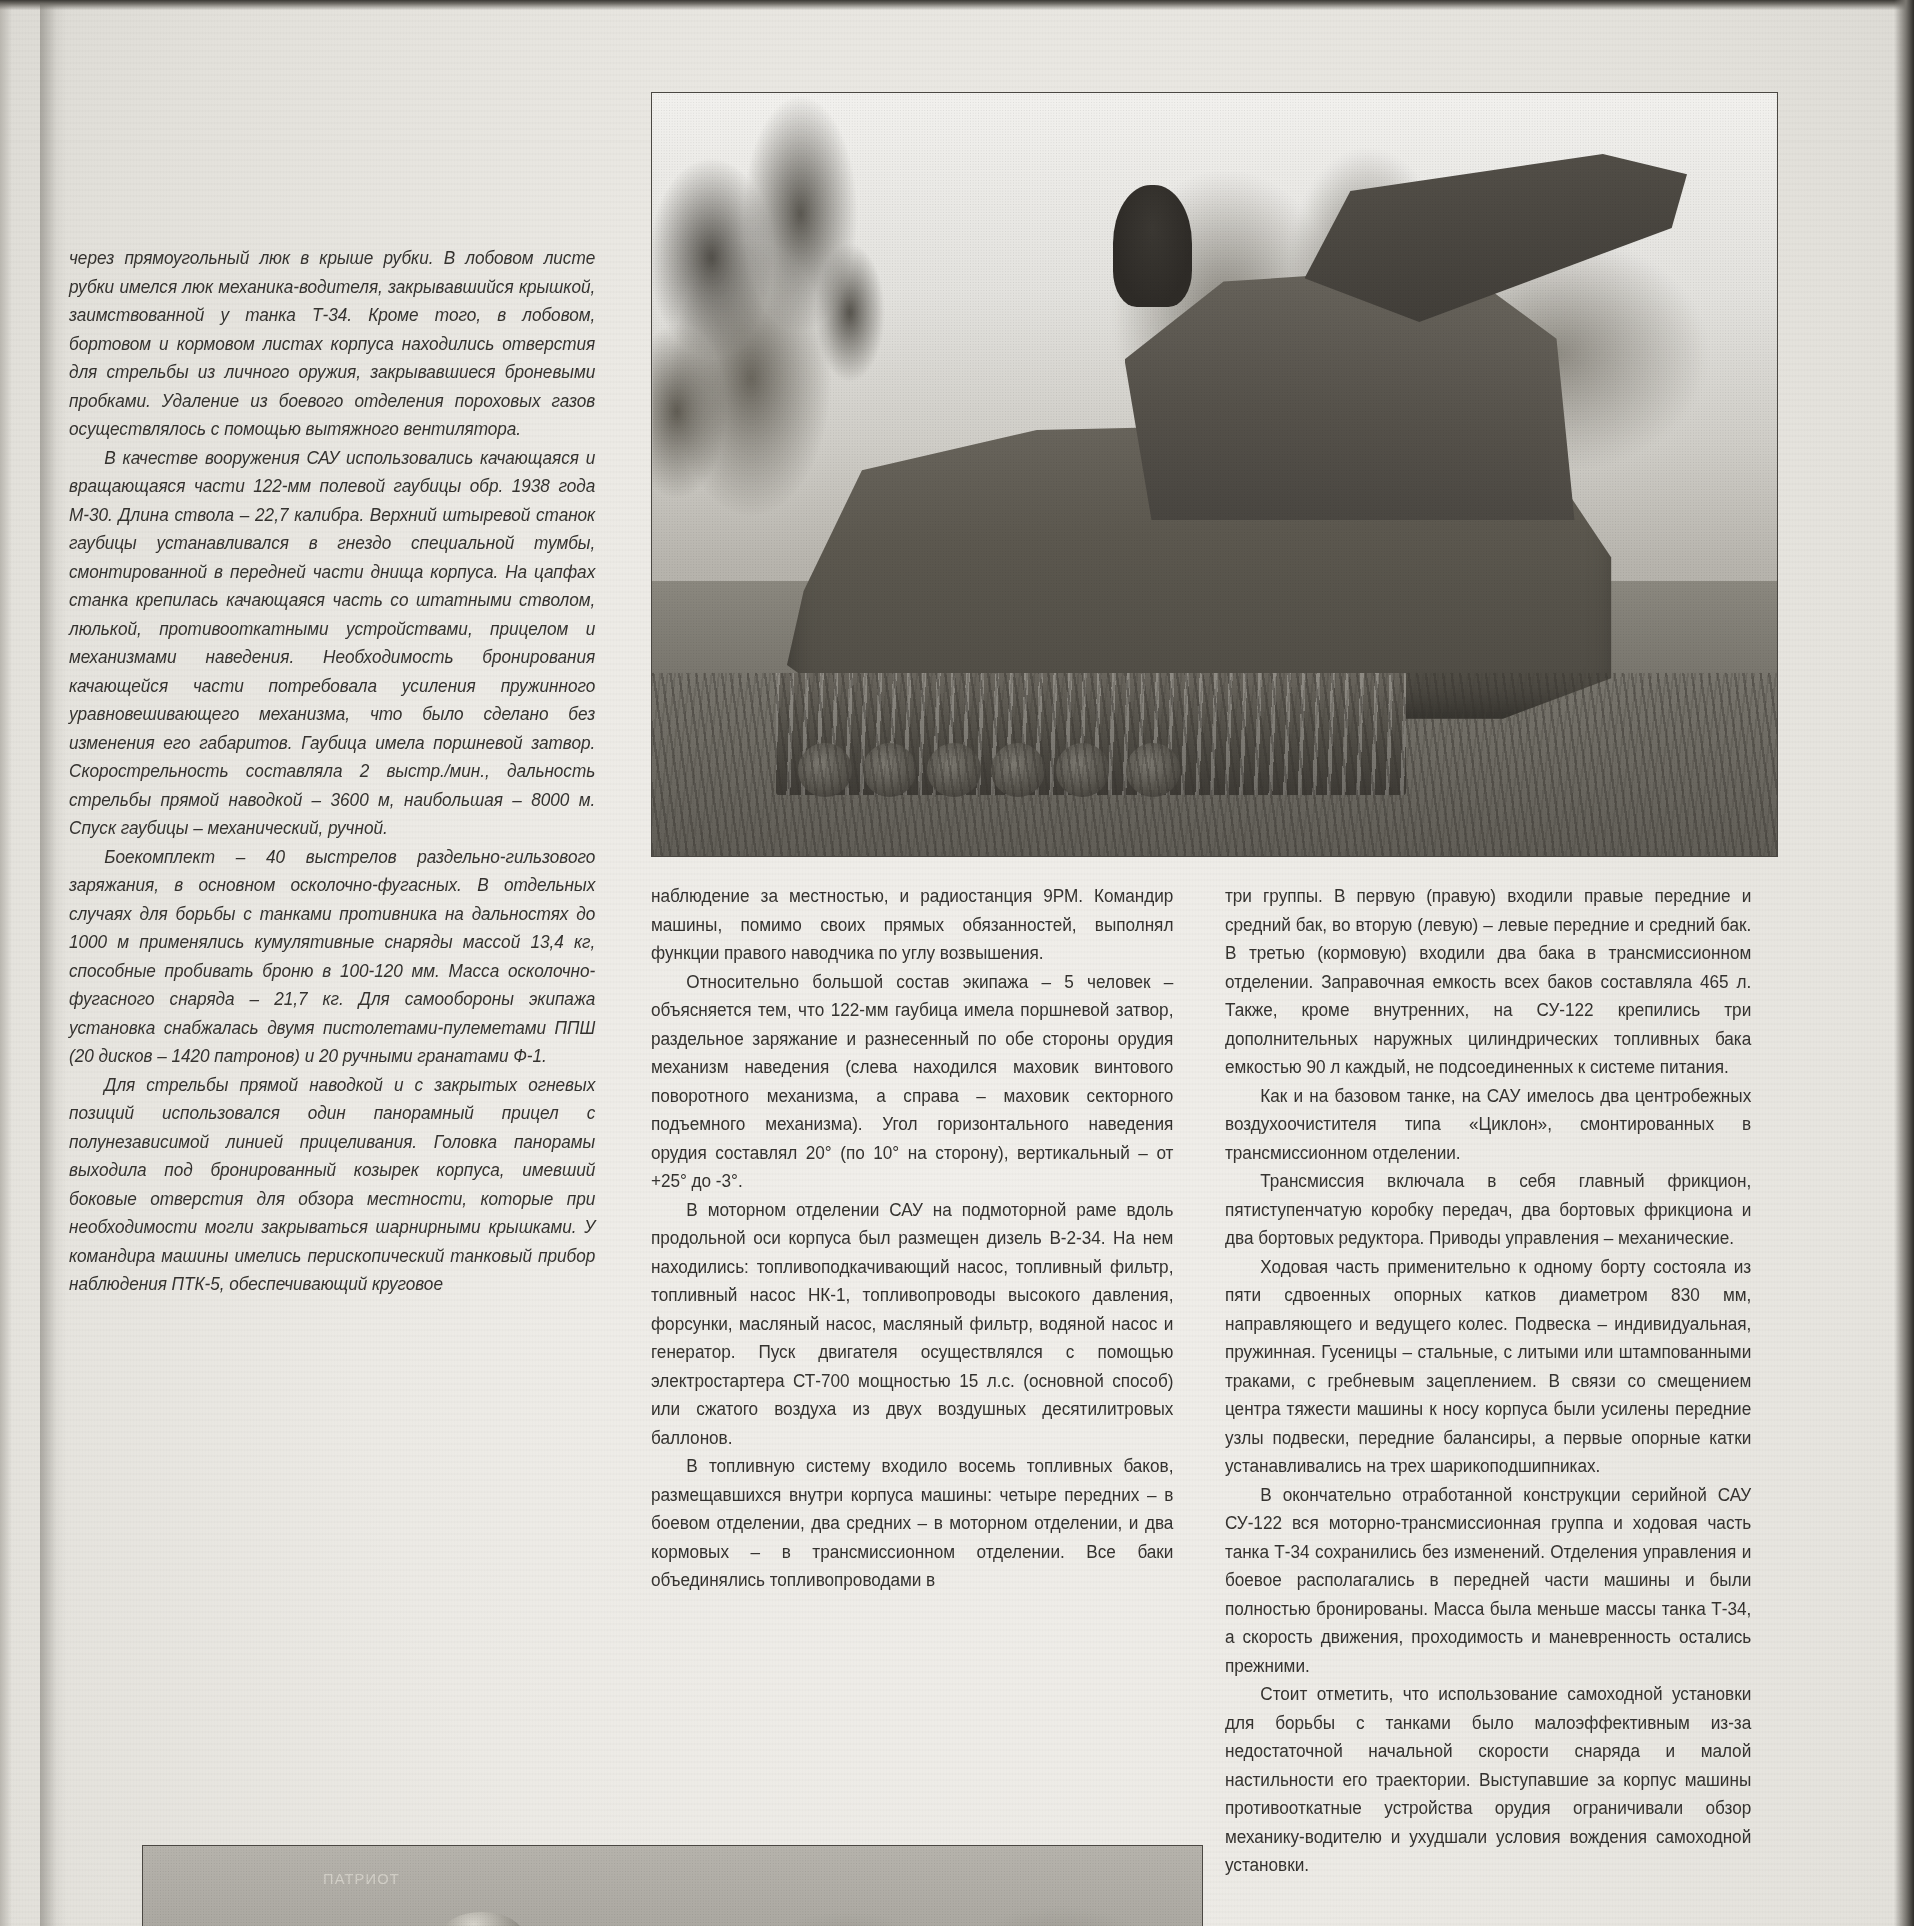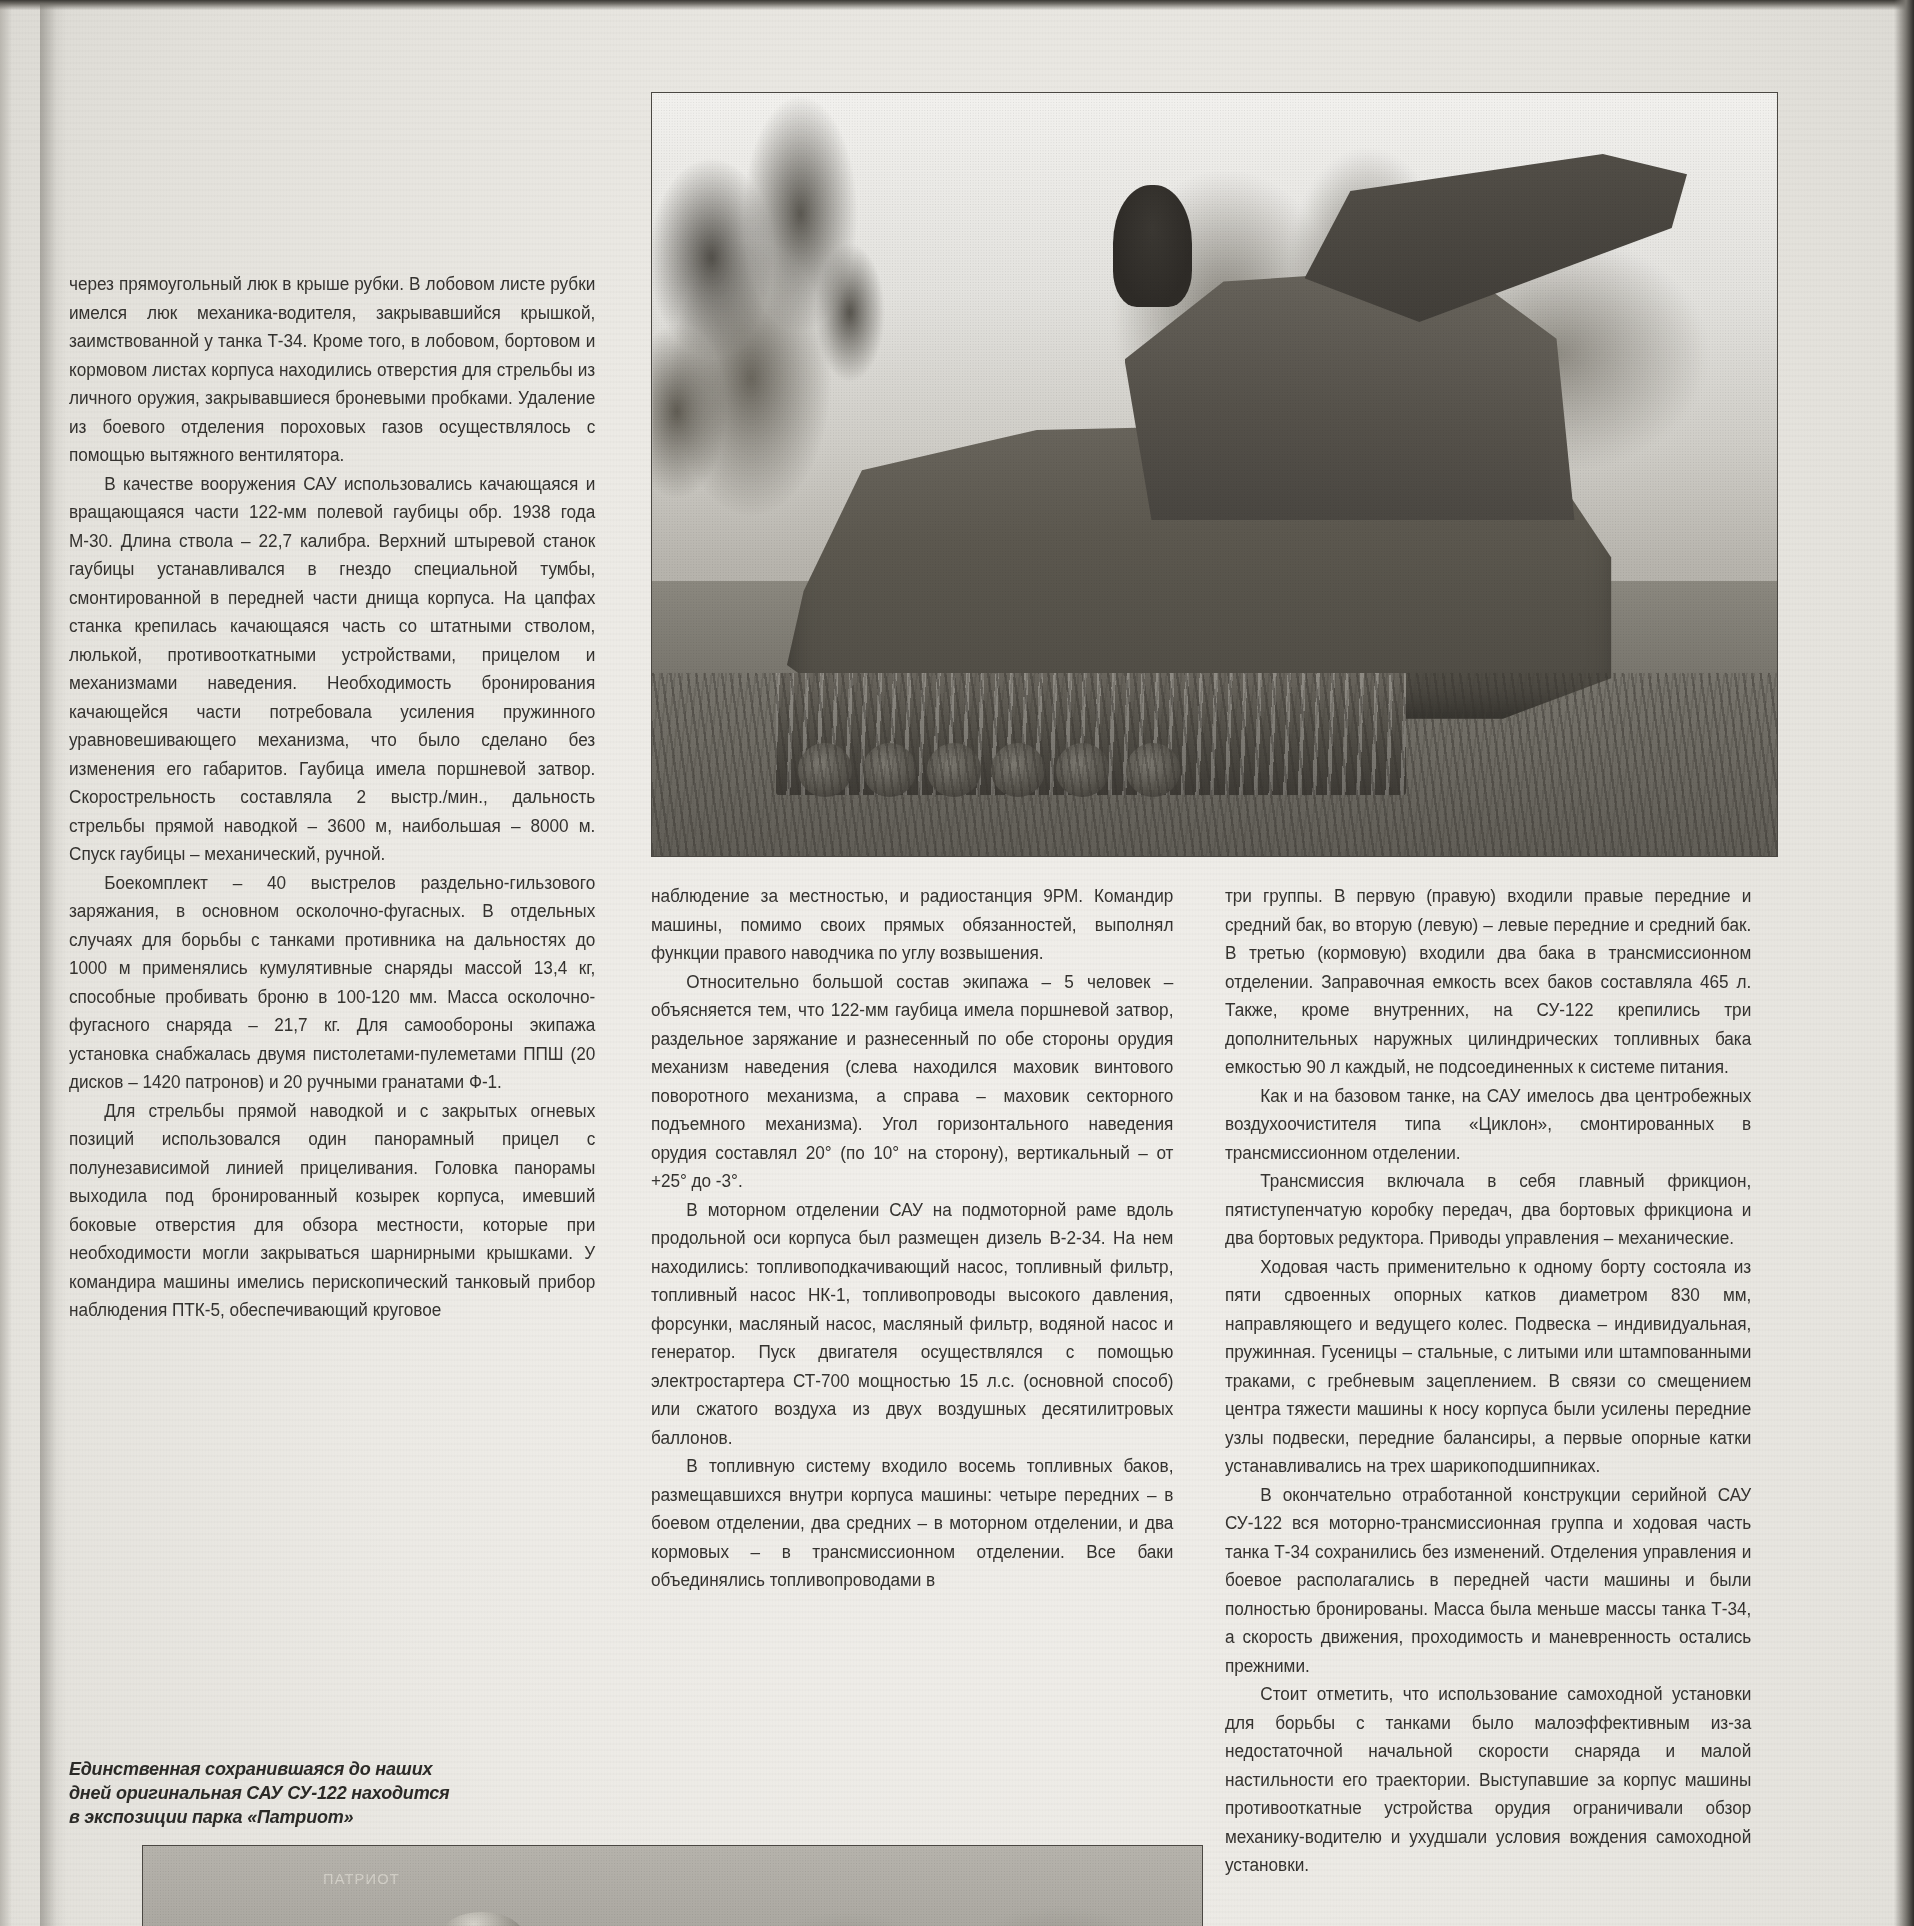--- a/index.html
+++ b/index.html
@@ -240,32 +240,27 @@
           <i style="left:33%"></i>
             <i style="left:44%"></i>
             <i style="left:56%"></i>
         </div>
         <div class="grass1"></div>
         <div class="halftone"></div>
       </div>
     </div>
 
 
-    <div class="col col-left" style="top:270px;">
+    <div class="col col-left" style="top:244px;font-style:italic;">
       <p class="body noindent">через прямоугольный люк в крыше рубки. В лобовом листе рубки имелся люк механика-водителя, закрывавшийся крышкой, заимствованной у танка Т-34. Кроме того, в лобовом, бортовом и кормовом листах корпуса находились отверстия для стрельбы из личного оружия, закрывавшиеся броневыми пробками. Удаление из боевого отделения пороховых газов осуществлялось с помощью вытяжного вентилятора.</p>
       <p class="body">В качестве вооружения САУ использовались качающаяся и вращающаяся части 122-мм полевой гаубицы обр. 1938 года М-30. Длина ствола – 22,7 калибра. Верхний штыревой станок гаубицы устанавливался в гнездо специальной тумбы, смонтированной в передней части днища корпуса. На цапфах станка крепилась качающаяся часть со штатными стволом, люлькой, противооткатными устройствами, прицелом и механизмами наведения. Необходимость бронирования качающейся части потребовала усиления пружинного уравновешивающего механизма, что было сделано без изменения его габаритов. Гаубица имела поршневой затвор. Скорострельность составляла 2 выстр./мин., дальность стрельбы прямой наводкой – 3600 м, наибольшая – 8000 м. Спуск гаубицы – механический, ручной.</p>
       <p class="body">Боекомплект – 40 выстрелов раздельно-гильзового заряжания, в основном осколочно-фугасных. В отдельных случаях для борьбы с танками противника на дальностях до 1000 м применялись кумулятивные снаряды массой 13,4 кг, способные пробивать броню в 100-120 мм. Масса осколочно-фугасного снаряда – 21,7 кг. Для самообороны экипажа установка снабжалась двумя пистолетами-пулеметами ППШ (20 дисков – 1420 патронов) и 20 ручными гранатами Ф-1.</p>
       <p class="body">Для стрельбы прямой наводкой и с закрытых огневых позиций использовался один панорамный прицел с полунезависимой линией прицеливания. Головка панорамы выходила под бронированный козырек корпуса, имевший боковые отверстия для обзора местности, которые при необходимости могли закрываться шарнирными крышками. У командира машины имелись перископический танковый прибор наблюдения ПТК-5, обеспечивающий круговое</p>
     </div>
 
-    <div class="col col-left" style="top:1757px; height:108px;">
-      <p class="caption leftal">Единственная сохранившаяся до наших</p>
-      <p class="caption leftal">дней оригинальная САУ СУ-122 находится</p>
-      <p class="caption leftal">в экспозиции парка «Патриот»</p>
-    </div>
 
     <div class="photo" id="photo-bottom">
       <div class="ph-inner">
         <div class="bg2"></div>
         <div class="wall2"></div>
         <div class="blur-veh"></div>
 
         <div class="label2">ПАТРИОТ</div>
 
         <div class="cupola2"></div>

